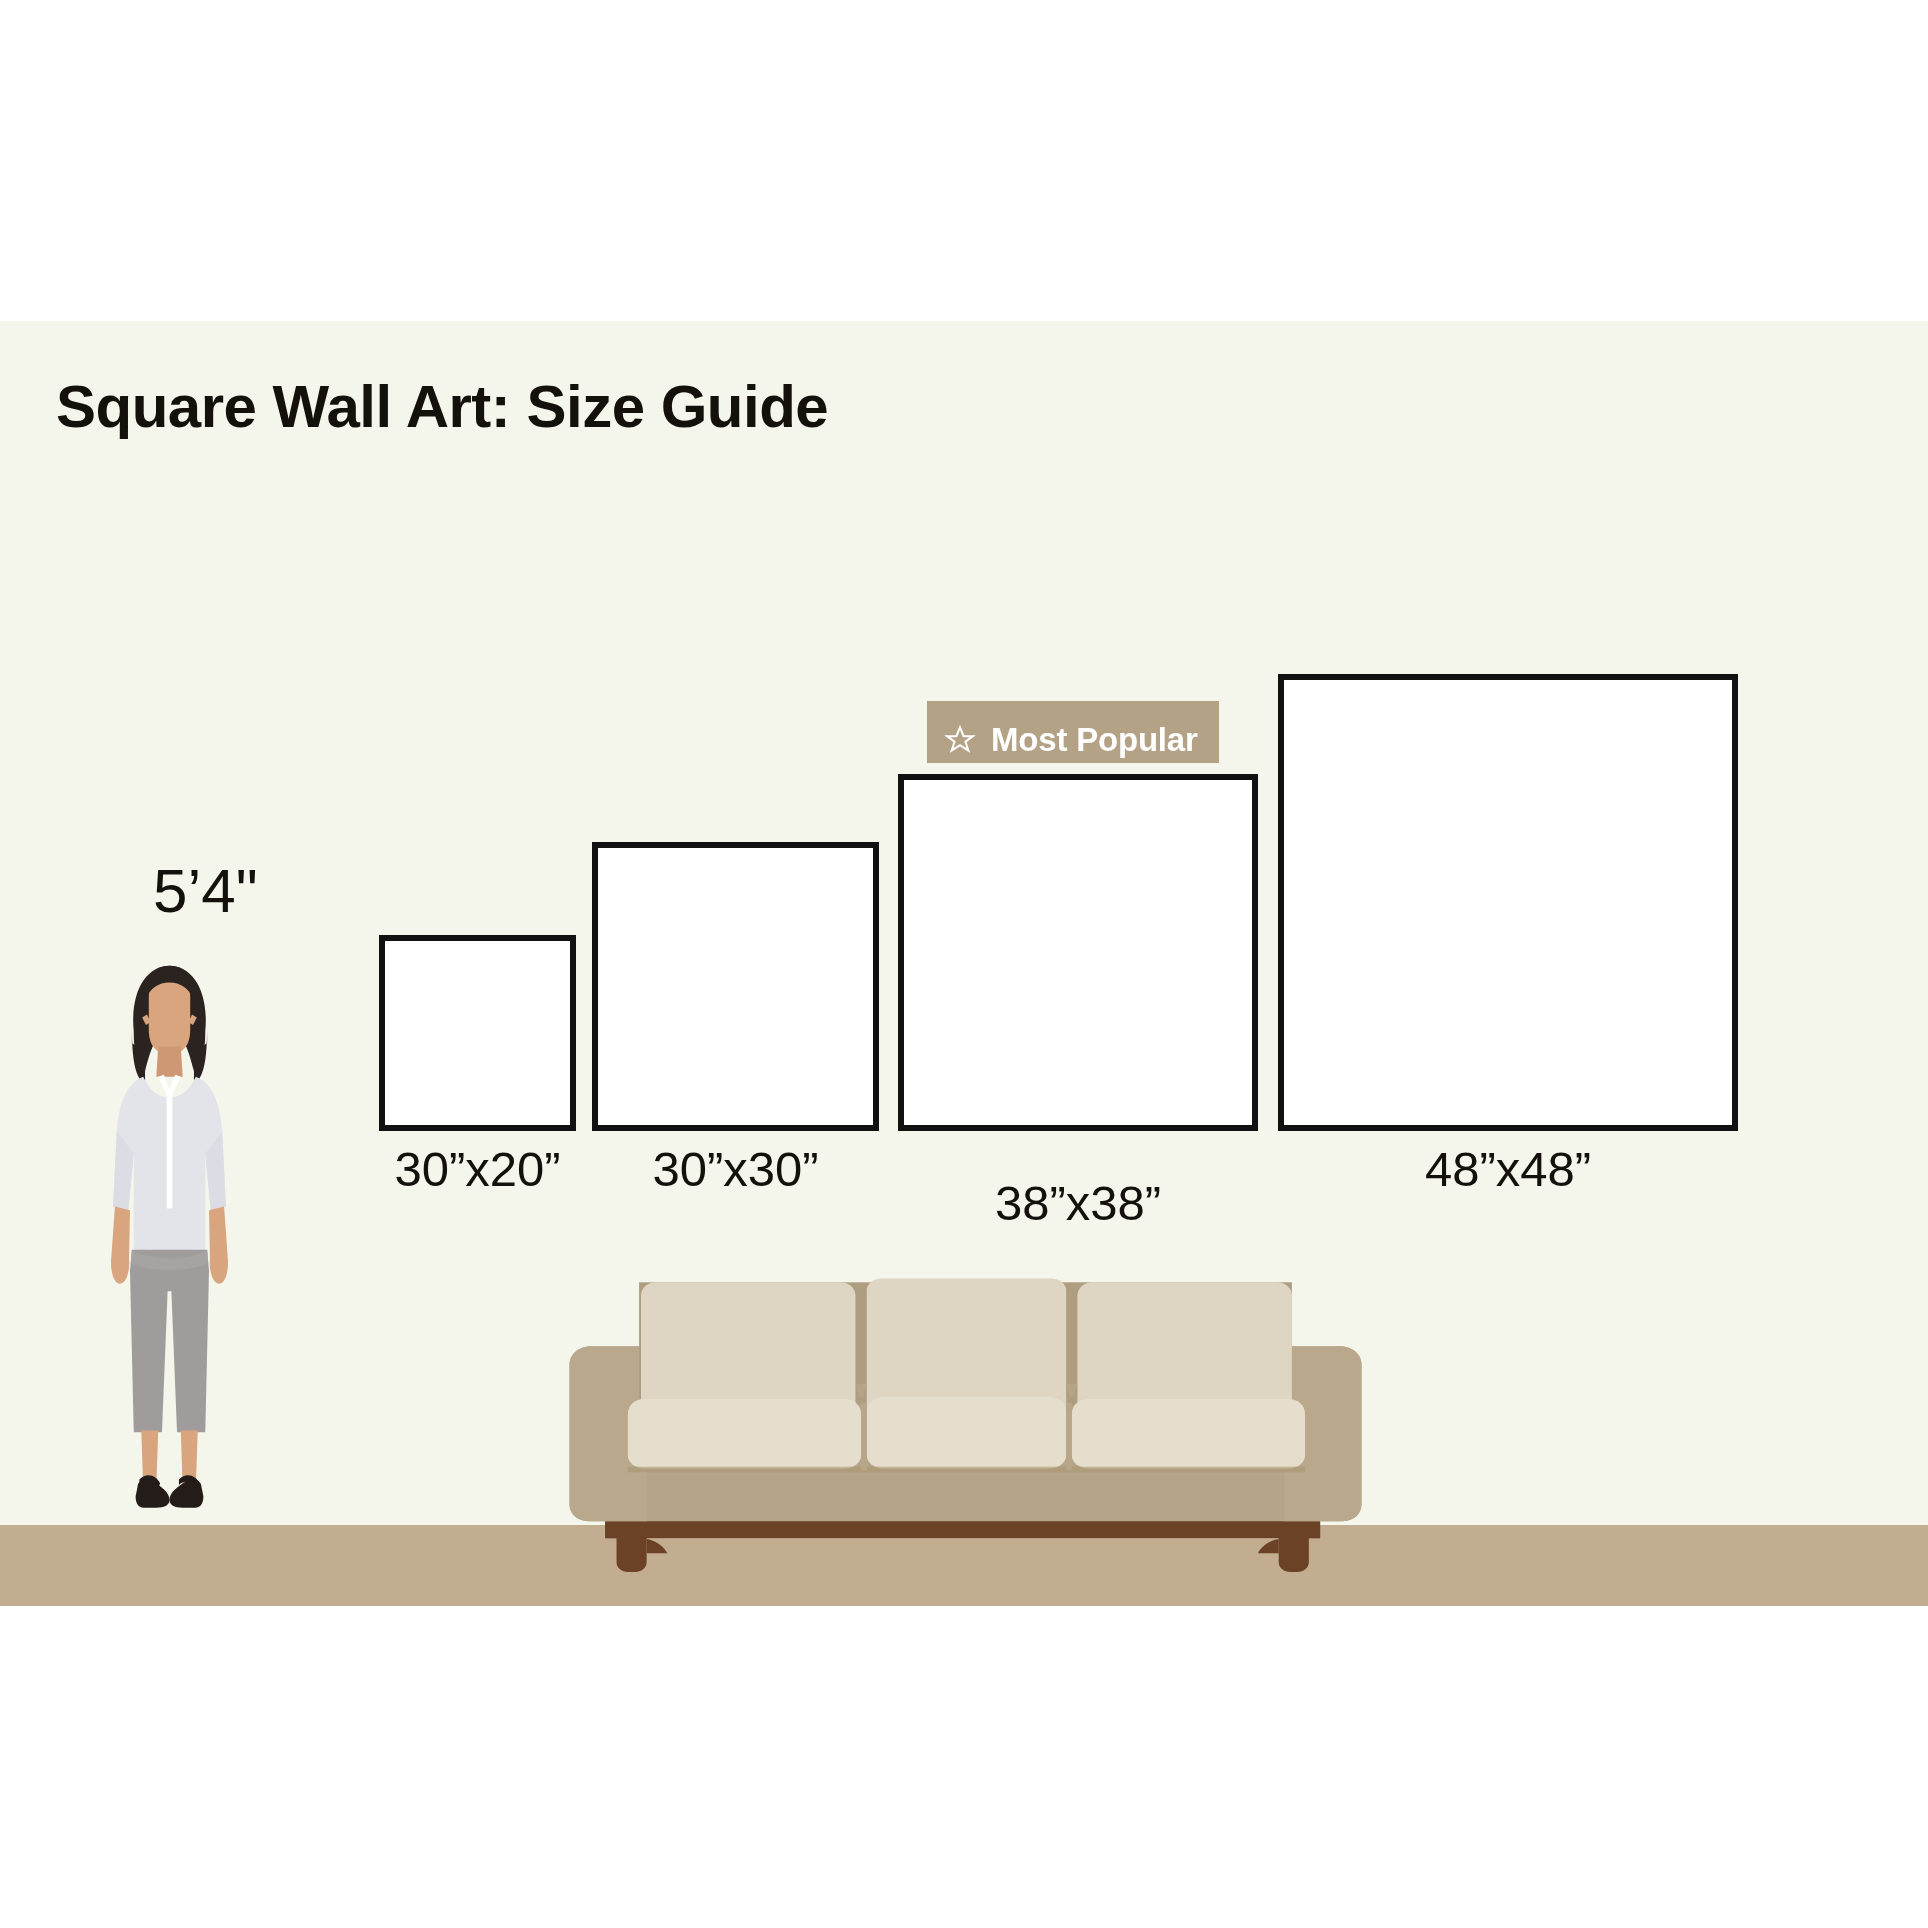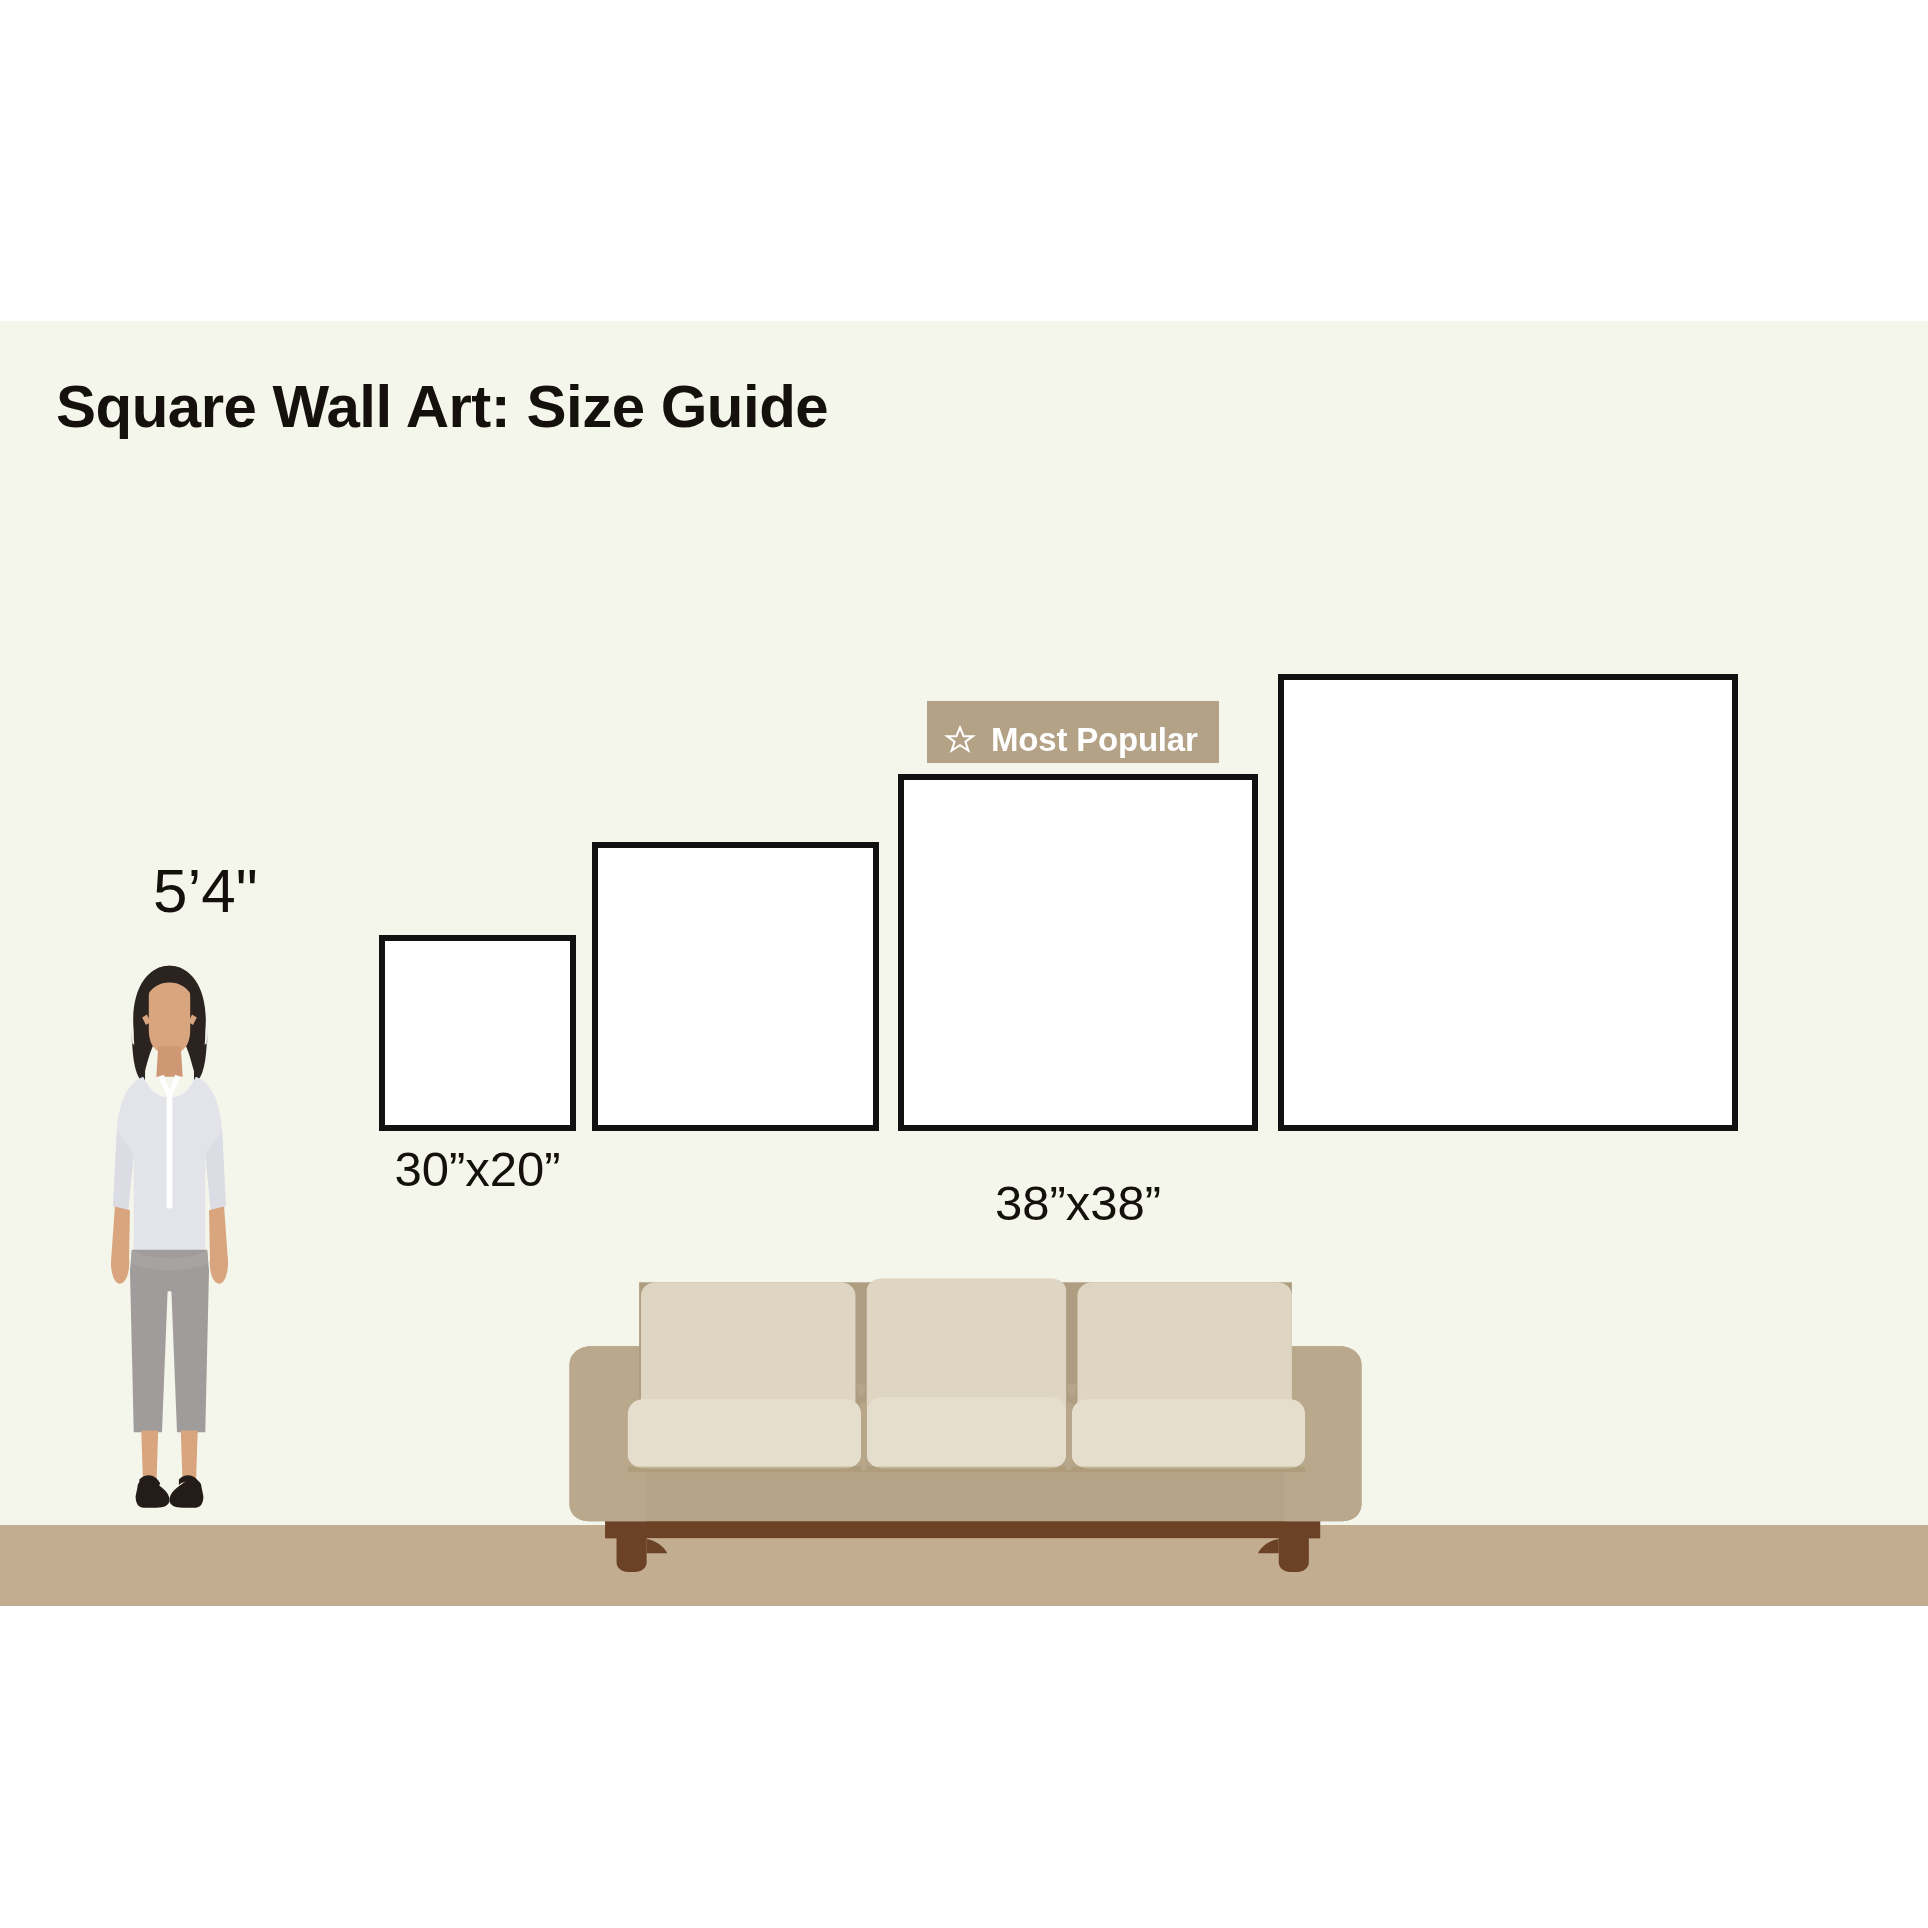--- a/index.html
+++ b/index.html
@@ -215,21 +215,23 @@
       <rect x="542" y="140" width="6" height="72" fill="#B8A68A"></rect>
     </svg>
   </div>
 
   <div class="frame" id="frame-20"></div>
   <div class="frame" id="frame-30"></div>
   <div class="frame" id="frame-38"></div>
   <div class="frame" id="frame-48"></div>
 
   <div class="frame-label" id="label-20">30”x20”</div>
+  <div class="frame-label" id="label-30">30”x30”</div>
   <div class="frame-label" id="label-38">38”x38”</div>
+  <div class="frame-label" id="label-48">48”x48”</div>
 
   <div id="badge">
     <span>
       <svg width="32" height="32" viewBox="0 0 24 24">
         <path d="M12 2.6 L14.7 9.1 L21.7 9.1 L16.1 13.3 L18.3 20 L12 15.9 L5.7 20 L7.9 13.3 L2.3 9.1 L9.3 9.1 Z" fill="none" stroke="#FFFFFF" stroke-width="1.5" stroke-linejoin="miter"></path>
       </svg>
     </span>
     <span id="badge-text">Most Popular</span>
   </div>
 

